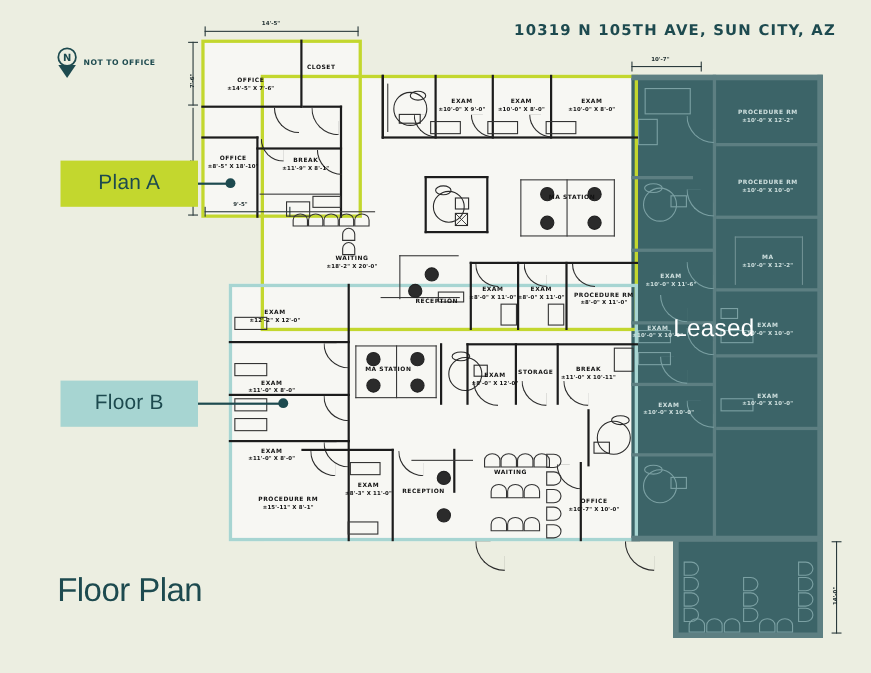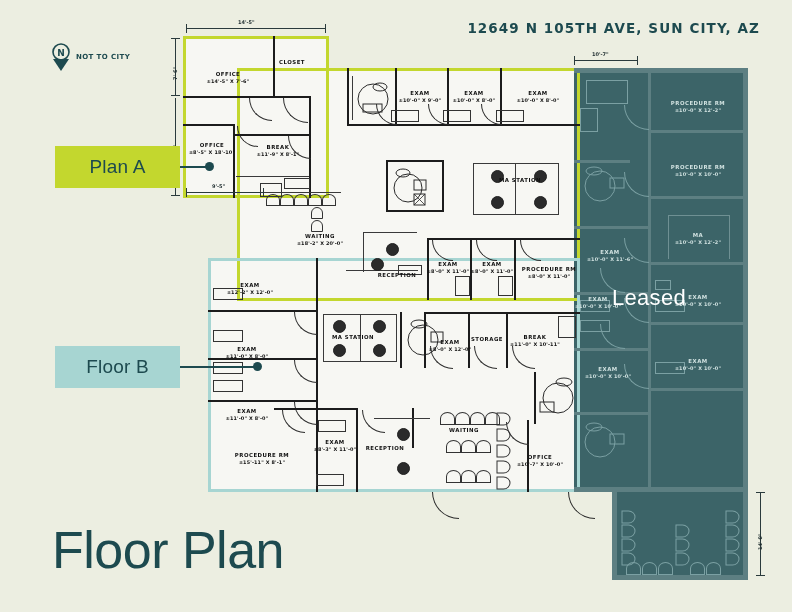--- a/index.html
+++ b/index.html
@@ -14,21 +14,21 @@
 
   
   .address{
     position:absolute; right:32px; top:20px;
     font-family:"DejaVu Sans", sans-serif;
     font-size:13.5px; font-weight:bold; letter-spacing:1.1px;
     color:#1d4a4f; white-space:nowrap;
   }
   .floorplan-title{
     position:absolute; left:52px; top:520px;
-    font-size:52px; font-weight:400; letter-spacing:-0.5px;
+    font-size:30px; font-weight:400; letter-spacing:-0.5px;
     color:#1d4a4f;
   }
 
   
   .compass{position:absolute;left:48px;top:42px;width:26px;height:30px;}
   .nts{
     position:absolute;left:76px;top:53px;
     font-family:"DejaVu Sans", sans-serif;
     font-size:7px;font-weight:bold;letter-spacing:0.4px;color:#1d4a4f;
   }
@@ -96,28 +96,28 @@
   .deskl{position:absolute;border:1px solid #7ba0a3;}
   .seat{position:absolute;border:1.5px solid #222;border-radius:50%;background:#2b2b2b;}
   .cab{position:absolute;border:1px solid #333;}
   .cabl{position:absolute;border:1px solid #7ba0a3;}
 </style>
 </head>
 <body>
 
 <div id="stage">
 
-  <div class="address">12649 N 105TH AVE, SUN CITY, AZ</div>
+  <div class="address">10319 N 105TH AVE, SUN CITY, AZ</div>
 
   <svg class="compass" viewBox="0 0 26 30">
     <circle cx="13" cy="10" r="8" fill="none" stroke="#1d4a4f" stroke-width="1.6"></circle>
     <text x="13" y="13.6" text-anchor="middle" font-family="DejaVu Sans, sans-serif" font-size="9" font-weight="bold" fill="#1d4a4f">N</text>
     <path d="M5 17 L13 29 L21 17 Z" fill="#1d4a4f"></path>
   </svg>
-  <div class="nts">NOT TO CITY</div>
+  <div class="nts">NOT TO OFFICE</div>
 
   <div class="plan">
 
     <div class="region white-fill" style="left:183px;top:36px;width:146px;height:162px;"></div>
 
     <div class="region white-fill" style="left:240px;top:68px;width:340px;height:424px;"></div>
     <div class="region white-fill" style="left:208px;top:258px;width:120px;height:234px;"></div>
 
     <div class="region leased-fill" style="left:574px;top:68px;width:174px;height:424px;"></div>
     <div class="region leased-fill" style="left:612px;top:492px;width:136px;height:88px;"></div>

